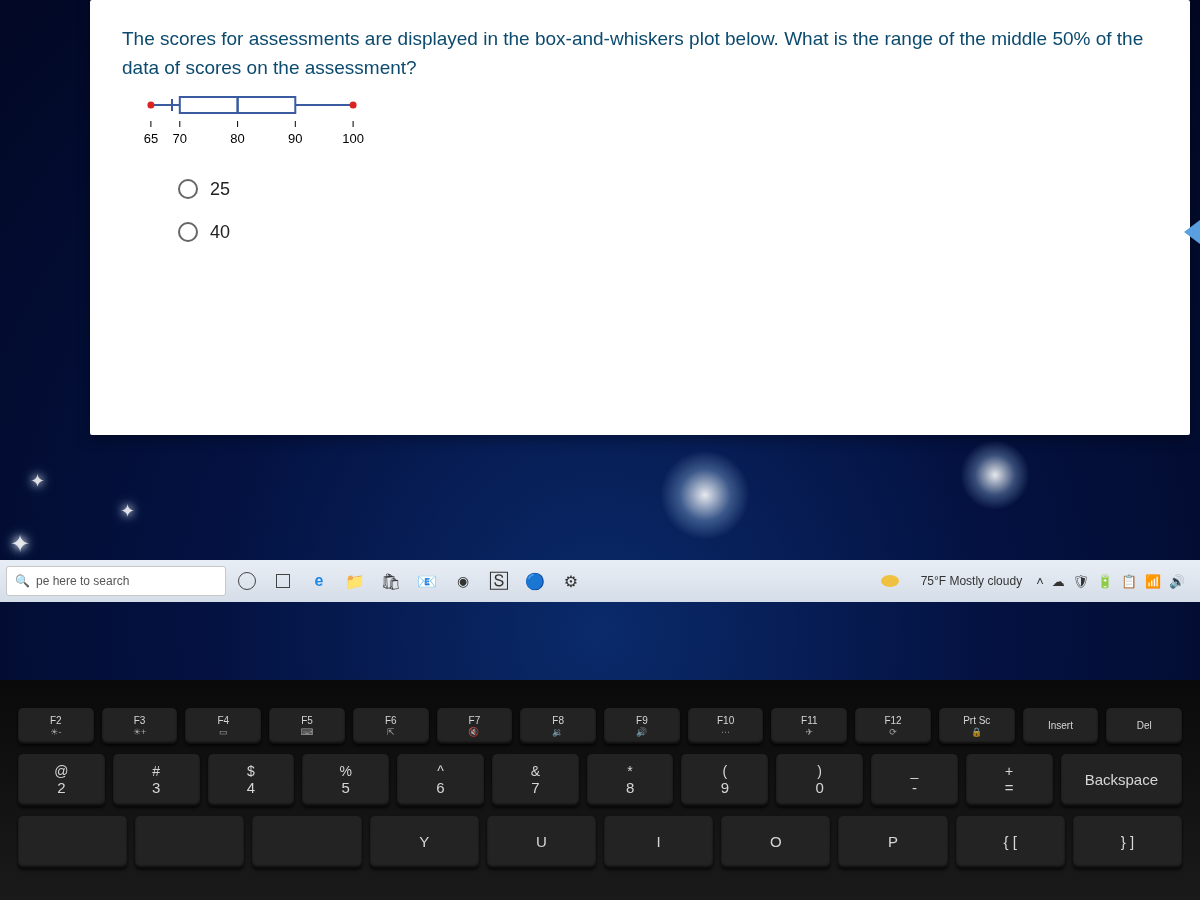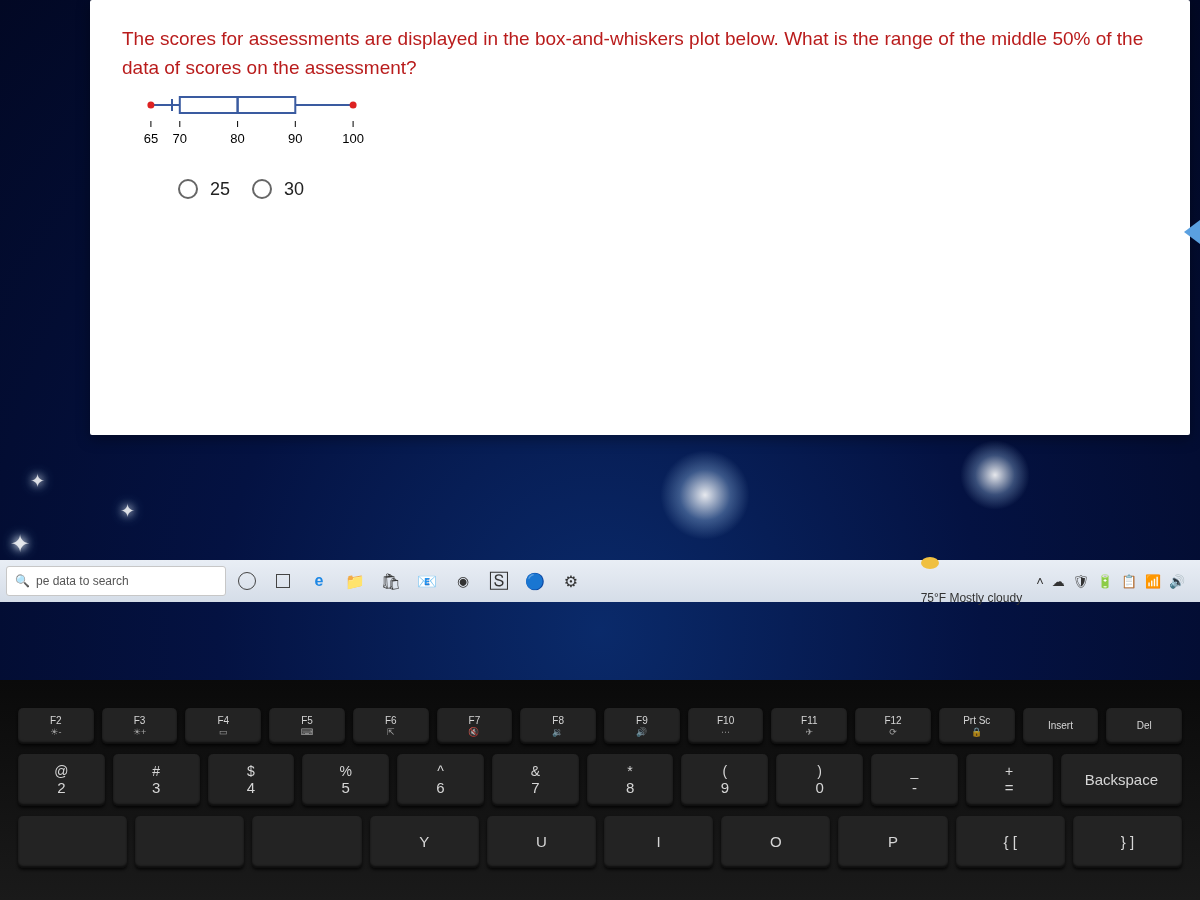--- a/index.html
+++ b/index.html
@@ -16,36 +16,36 @@
     width: 1100px;
     height: 435px;
     background: #fff;
     border-radius: 2px;
     padding: 24px 32px;
     box-shadow: 0 4px 14px rgba(0,0,0,0.35);
   }
   .question-text {
     font-size: 19px;
     line-height: 1.55;
-    color: #b91c1c;
+    color: #0c4a6e;
     margin-bottom: 6px;
   }
   .boxplot-area {
     margin: 8px 0 6px 0;
     position: relative;
     height: 60px;
     width: 260px;
     text-align: right;
   }
   .boxplot-svg { width: 260px; height: 60px; }
   .option-list {
     margin-top: 28px;
     margin-left: 56px;
     display: flex;
-    flex-direction: row;
+    flex-direction: column;
     gap: 22px;
   }
   .option {
     display: flex;
     align-items: center;
     gap: 12px;
     font-size: 18px;
     color: #222;
     cursor: pointer;
   }
@@ -95,21 +95,21 @@
     width: 30px; height: 30px;
     display: flex; align-items: center; justify-content: center;
     border-radius: 3px;
     font-size: 16px;
   }
   .circle-ic { width:18px;height:18px;border:1.5px solid #444;border-radius:50%; }
   .sq { width:14px;height:14px;border:1.5px solid #444; }
   .edge { color:#1e88e5; font-weight:bold; }
   .chrome { font-size:14px; }
   .spacer { flex:1; }
-  .weather { display:flex; align-items:flex-start; gap:22px; font-size:12px; color:#333;flex-direction:column; }
+  .weather { display:flex; align-items:center; gap:22px; font-size:12px; color:#333; }
   .cloud-ic { width:18px; height:12px; background:#f0c040; border-radius:50%; position:relative; }
   .tray { display:flex; align-items:center; gap:8px; padding:0 8px; font-size:13px; color:#333;}
   .keyboard {
     position: absolute;
     top: 680px;
     left: 0; right: 0;
     height: 220px;
     background: linear-gradient(#0a0a0a, #1a1a1a);
     padding: 28px 18px 0 18px;
   }
@@ -186,31 +186,31 @@
     </svg>
   </div>
 
   <div class="option-list">
     <label class="option">
       <span class="radio"></span>
       <span>25</span>
     </label>
     <label class="option">
       <span class="radio"></span>
-      <span>30</span>
+      <span>40</span>
     </label>
   </div>
 </div>
 
 <div class="right-tab"></div>
 
 <div class="taskbar">
   <div class="search-box">
     <span style="color:#888;">🔍</span>
-    <span>pe data to search</span>
+    <span>pe here to search</span>
   </div>
   <div class="tb-icon">
       <span class="circle-ic"></span>
     </div>
   <div class="tb-icon">
       <span class="sq"></span>
     </div>
   <div class="tb-icon edge">e</div>
   <div class="tb-icon">📁</div>
   <div class="tb-icon">🛍</div>

